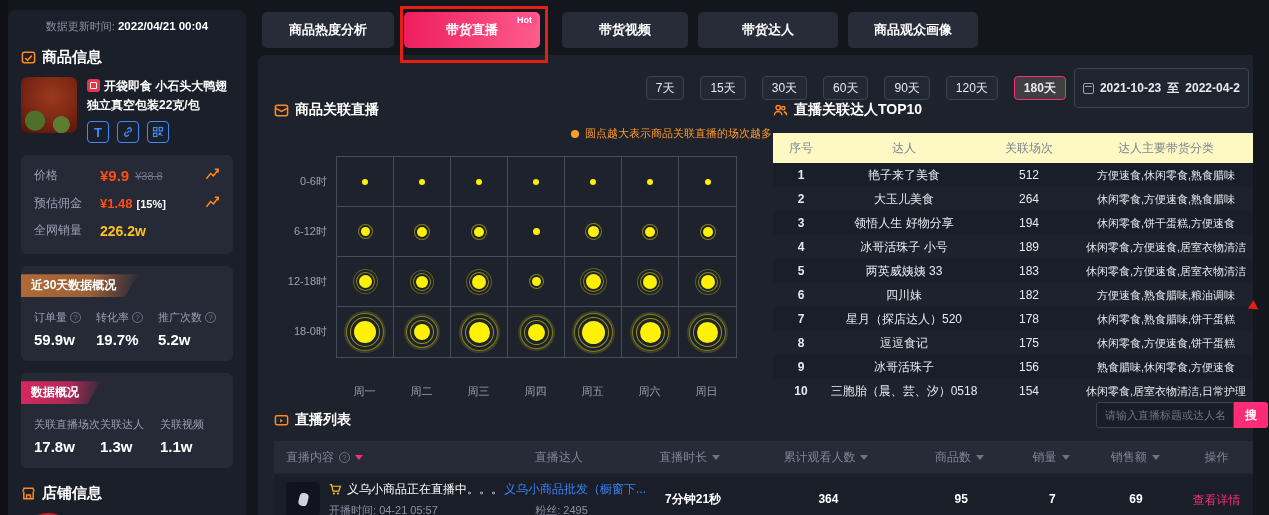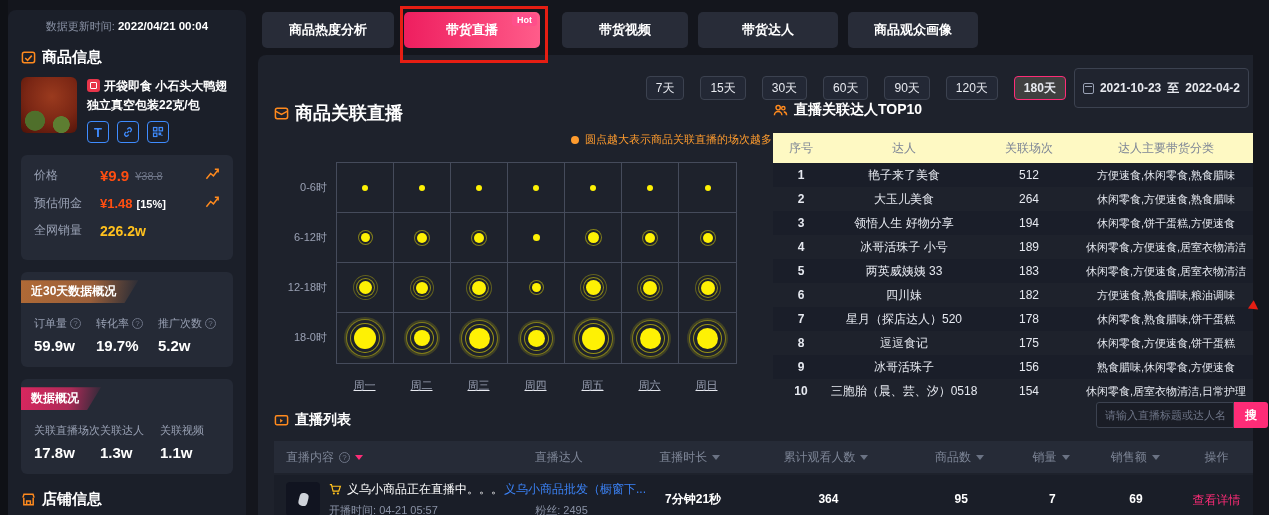--- a/index.html
+++ b/index.html
@@ -25,21 +25,21 @@
   .shop-badge { display:inline-block; width:13px; height:13px; background:#e8354a; border-radius:3px;
     vertical-align:-2px; margin-right:4px; position:relative; }
   .shop-badge::after { content:""; position:absolute; left:3px; top:3px; width:5px; height:5px;
     border:1.5px solid #fff; border-radius:1px; }
   .act-icons { display:flex; gap:8px; margin-top:7px; }
   .act-icon { width:22px; height:22px; border:1px solid #3f8cff; border-radius:4px; color:#3f8cff;
     display:flex; align-items:center; justify-content:center; font-size:13px; font-weight:bold; }
   .card { background:#252a36; border-radius:6px; margin-top:12px; }
   .price-card { padding:11px 13px; }
   .p-row { display:flex; align-items:center; margin-bottom:9px; }
-  .p-row:last-child { margin-bottom:10px; }
+  .p-row:last-child { margin-bottom:4px; }
   .p-label { width:66px; font-size:12px; color:#98a0b3; }
   .v-price { color:#ff4e11; font-weight:bold; font-size:15px; }
   .v-old { color:#6d7486; font-size:11px; text-decoration:line-through; margin-left:6px; }
   .v-rate { color:#fff; font-weight:bold; font-size:11px; margin-left:4px; }
   .v-sales { color:#ffc11e; font-weight:bold; font-size:14px; }
   .trend { margin-left:auto; cursor:pointer; }
   .stats-card { padding:8px 13px 13px; }
   .ribbon { display:inline-block; font-size:12px; font-weight:bold; color:#fff;
     padding:3px 22px 3px 10px; margin-left:-13px;
     clip-path:polygon(0 0,100% 0,calc(100% - 14px) 100%,0 100%); }
@@ -95,21 +95,21 @@
   .bgrid { display:grid; grid-template-columns:repeat(7,57px); grid-template-rows:repeat(4,50px);
     border:1px solid #454b5b; }
   .bcell { border-right:1px solid #454b5b; border-bottom:1px solid #454b5b;
     display:flex; align-items:center; justify-content:center; }
   .bcell:nth-child(7n) { border-right:none; }
   .bcell:nth-child(n+22) { border-bottom:none; }
   .bubble { border-radius:50%; background:#fef104; }
   .b1 { box-shadow:0 0 0 2px #1e222c,0 0 0 3px rgba(254,241,4,.45); }
   .b2 { box-shadow:0 0 0 2px #1e222c,0 0 0 3px rgba(254,241,4,.5),0 0 0 5px #1e222c,0 0 0 6px rgba(254,241,4,.3); }
   .b3 { box-shadow:0 0 0 3px #1e222c,0 0 0 4px rgba(254,241,4,.55),0 0 0 7px #1e222c,0 0 0 8px rgba(254,241,4,.35),0 0 0 10px rgba(254,241,4,.15); }
-  .xlabels { margin-left:62px; display:grid; grid-template-columns:repeat(7,57px); margin-top:14px;text-decoration:underline; }
+  .xlabels { margin-left:62px; display:grid; grid-template-columns:repeat(7,57px); margin-top:26px; }
   .xlabel { text-align:center; font-size:11px; color:#9aa1b4; }
 
   
   .top10-sec { position:absolute; left:515px; top:40px; right:0; }
   .t10-table { margin-top:14px; }
   .t10-head { display:flex; align-items:center; height:30px; background:#fef9c3; color:#7d8596; font-size:12px; }
   .t10-row { display:flex; align-items:center; height:24px; font-size:12px; color:#e6e9f0; cursor:pointer; }
   .t10-row:nth-child(odd) { background:#1a1e29; }
   .c0 { width:56px; text-align:center; }
   .c1 { width:150px; text-align:center; white-space:nowrap; }
@@ -327,21 +327,21 @@
         </div>
       <div class="date-box">
         <span class="cal"></span>
         <span>2021-10-23</span>
         <span>至</span>
         <span>2022-04-2</span>
       </div>
     </div>
 
     <div class="chart-sec">
-      <div class="sec-h" style="font-size:18px">
+      <div class="sec-h" style="font-size:14px">
         <svg width="15" height="15" viewBox="0 0 16 16" fill="none" stroke="#ff8a1e" stroke-width="1.6">
             <rect x="1.5" y="2.5" width="13" height="11" rx="2"></rect>
             <path d="M1.5 5.5L8 9l6.5-3.5"></path>
           </svg>
         <span>商品关联直播</span>
       </div>
       <div class="legend"><span class="legend-dot"></span><span>圆点越大表示商品关联直播的场次越多</span></div>
       <div class="bubble-wrap">
         <div class="ylabels" id="ylabels">
             <div class="ylabel">0-6时</div>

